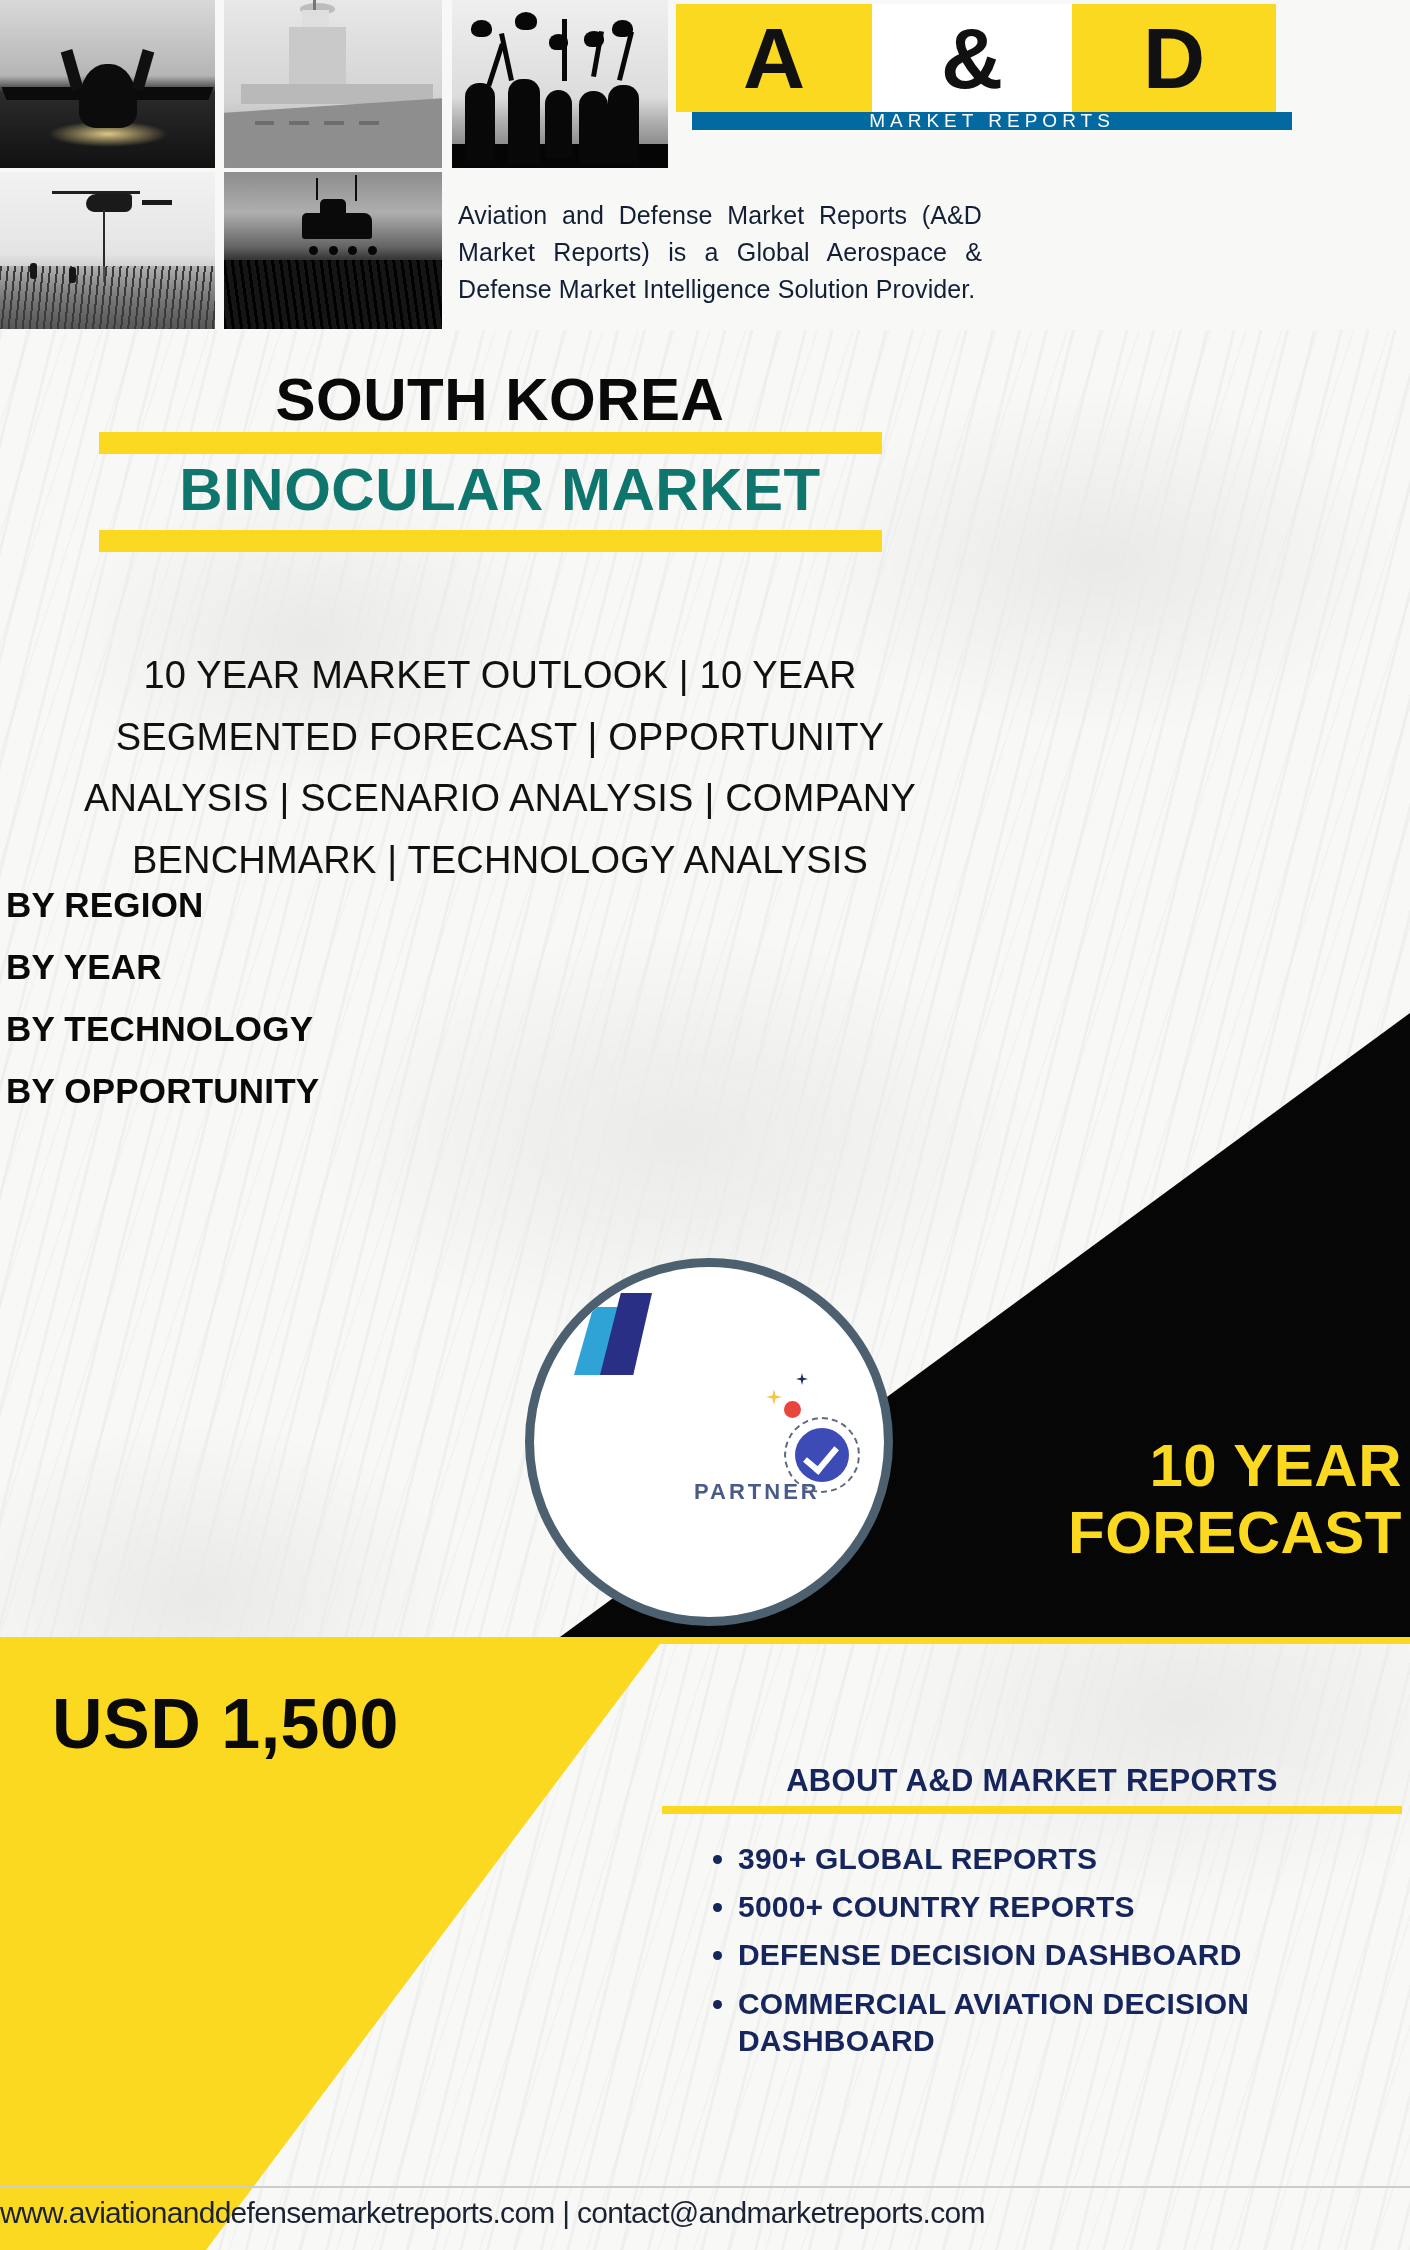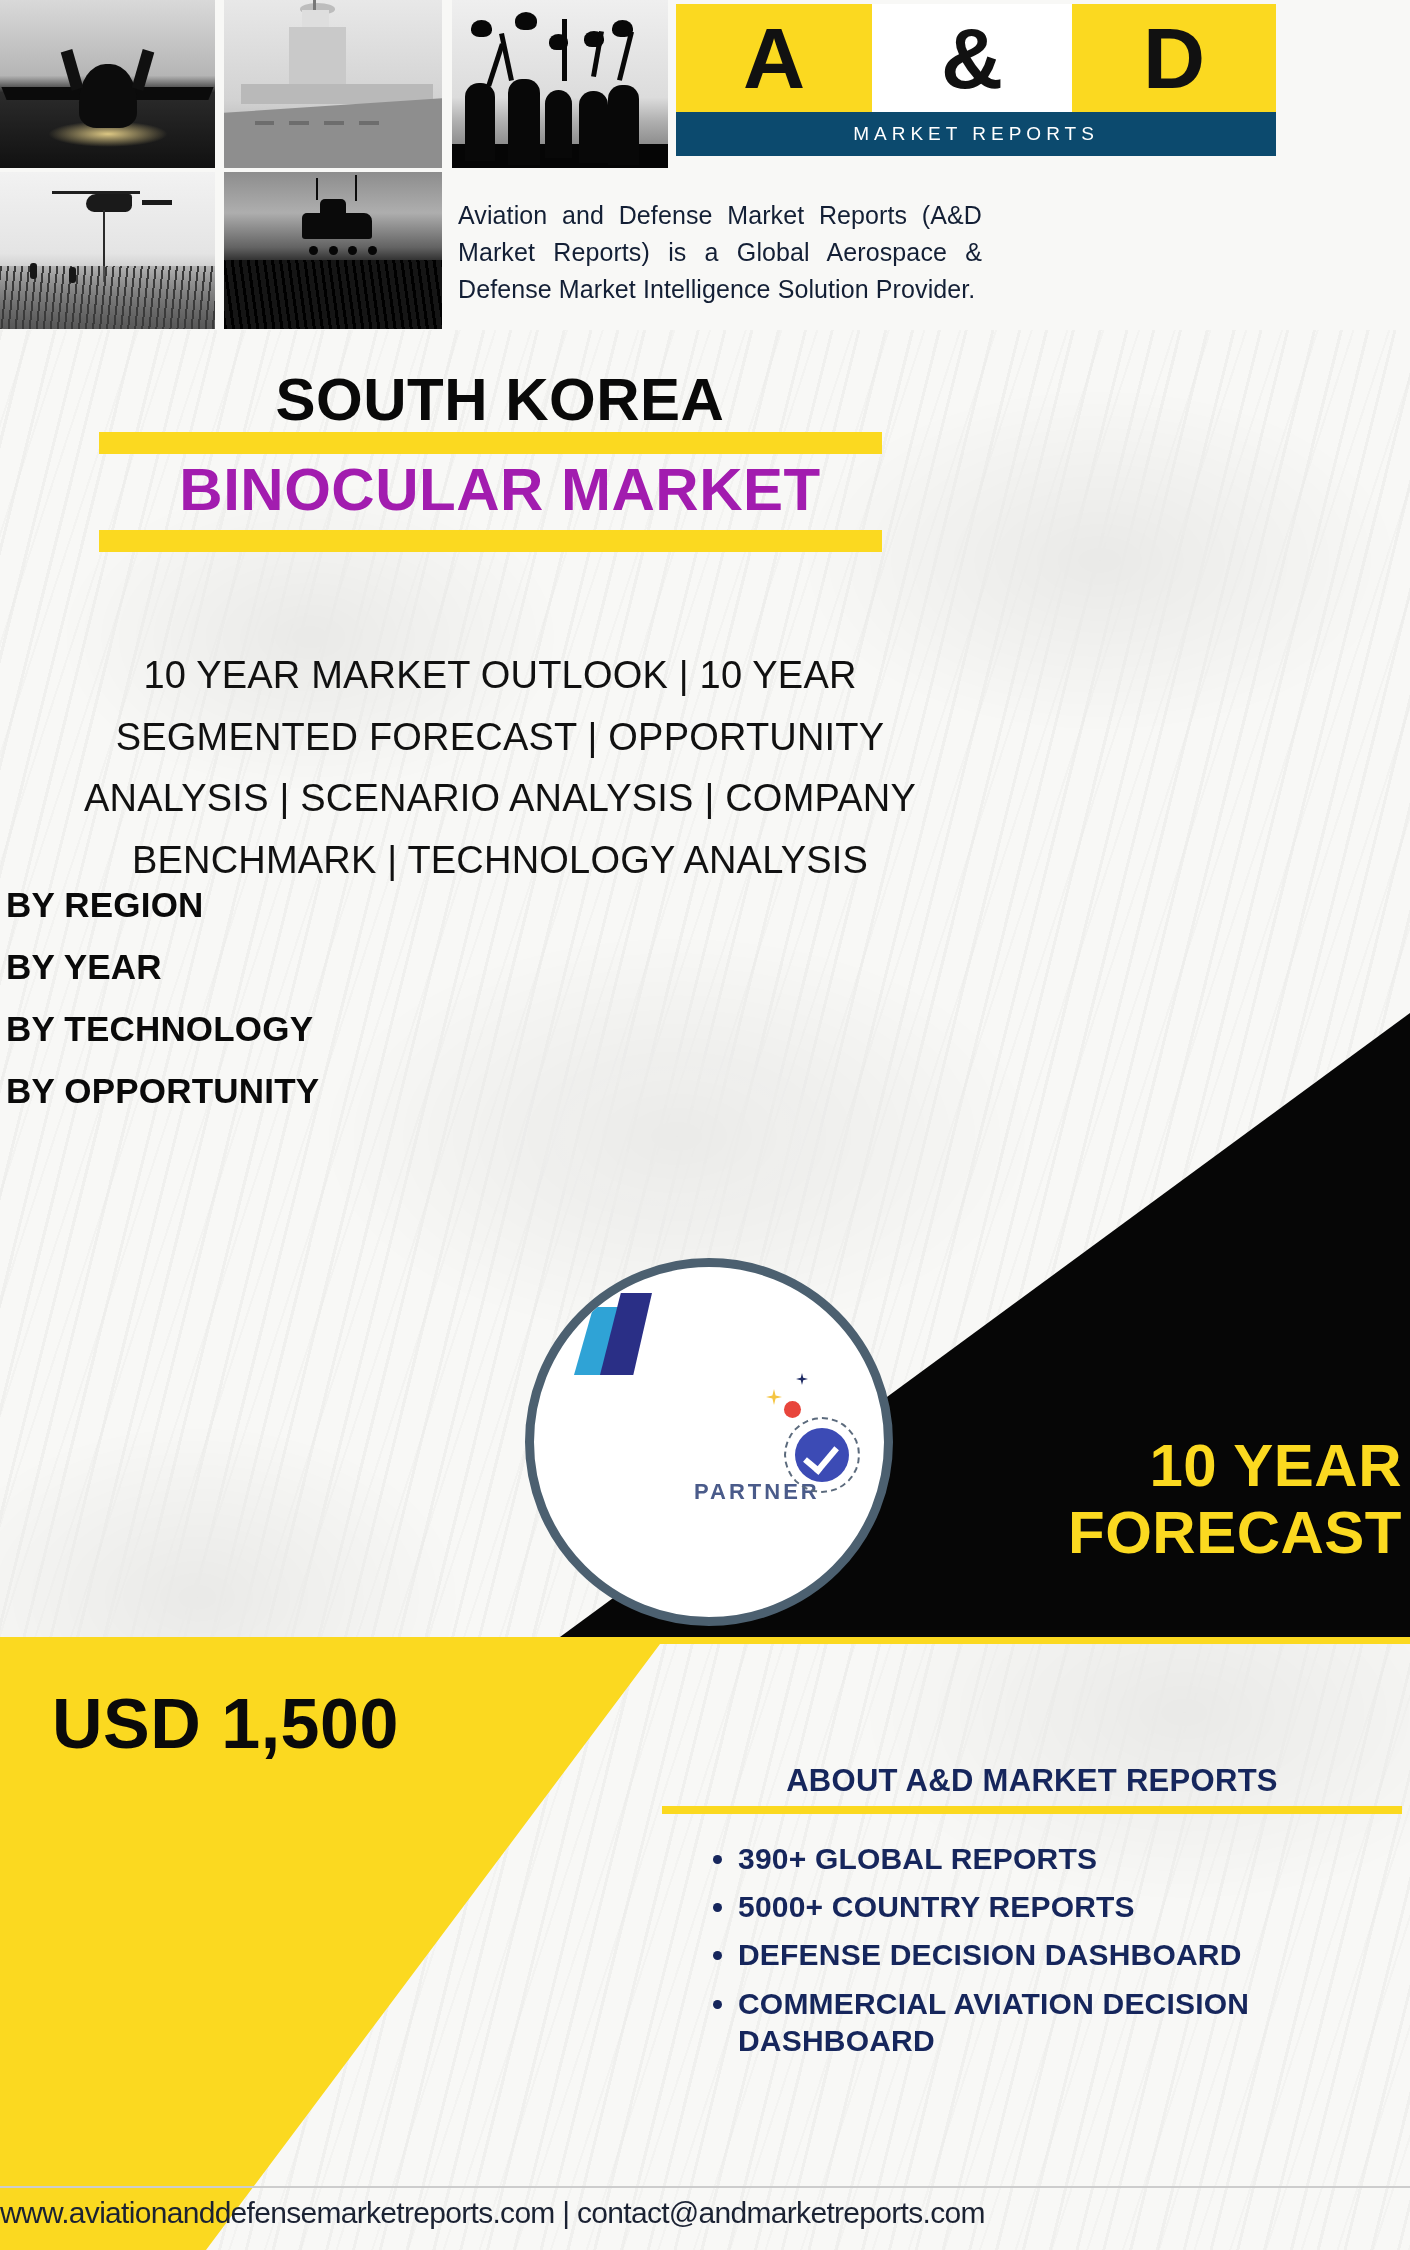--- a/index.html
+++ b/index.html
@@ -87,35 +87,35 @@
     background:repeating-linear-gradient(82deg,#000 0 3px,#151515 3px 8px);}
 
   
   .logo{position:absolute;left:676px;top:0;width:600px;height:150px;}
   .logo-row{position:absolute;left:0;top:4px;width:600px;height:108px;display:flex;}
   .logo-cell{display:flex;align-items:center;justify-content:center;
     font-weight:700;font-size:86px;line-height:1;color:#111;font-family:"Liberation Sans",sans-serif;}
   .logo-a{flex:0 0 196px;background:#fbd920;}
   .logo-amp{flex:0 0 200px;background:#ffffff;}
   .logo-d{flex:0 0 204px;background:#fbd920;}
-  .logo-bar{position:absolute;left:0;top:112px;width:600px;height:44px;background:#0c4a6e;
+  .logo-bar{position:absolute;left:16px;top:112px;width:600px;height:18px;background:#0369a1;
     display:flex;align-items:center;justify-content:center;}
   .logo-bar span{color:#fff;font-size:19px;letter-spacing:5px;font-weight:400;}
 
   
   .intro{position:absolute;left:458px;top:172px;width:524px;
     font-size:25px;line-height:1.48;color:#131f35;text-align:justify;
     font-family:"Liberation Sans",sans-serif;font-weight:400;letter-spacing:.1px;}
 
   
   .title1{position:absolute;left:0;top:365px;width:1000px;text-align:center;
     font-size:60px;font-weight:700;letter-spacing:.5px;color:#090909;}
   .bar1{position:absolute;left:99px;top:432px;width:783px;height:22px;background:#fbd920;}
   .title2{position:absolute;left:0;top:455px;width:1000px;text-align:center;
-    font-size:60px;font-weight:700;letter-spacing:.5px;color:#a21caf;}
+    font-size:60px;font-weight:700;letter-spacing:.5px;color:#0f766e;}
   .bar2{position:absolute;left:99px;top:530px;width:783px;height:22px;background:#fbd920;}
 
   
   .outlook{position:absolute;left:20px;top:645px;width:960px;text-align:center;
     font-size:38px;line-height:1.62;font-weight:300;color:#111;letter-spacing:.2px;}
 
   
   .segs{position:absolute;left:6px;top:885px;width:400px;}
   .seg{font-size:35px;font-weight:700;color:#0a0a0a;letter-spacing:.2px;margin-bottom:22px;}
 

